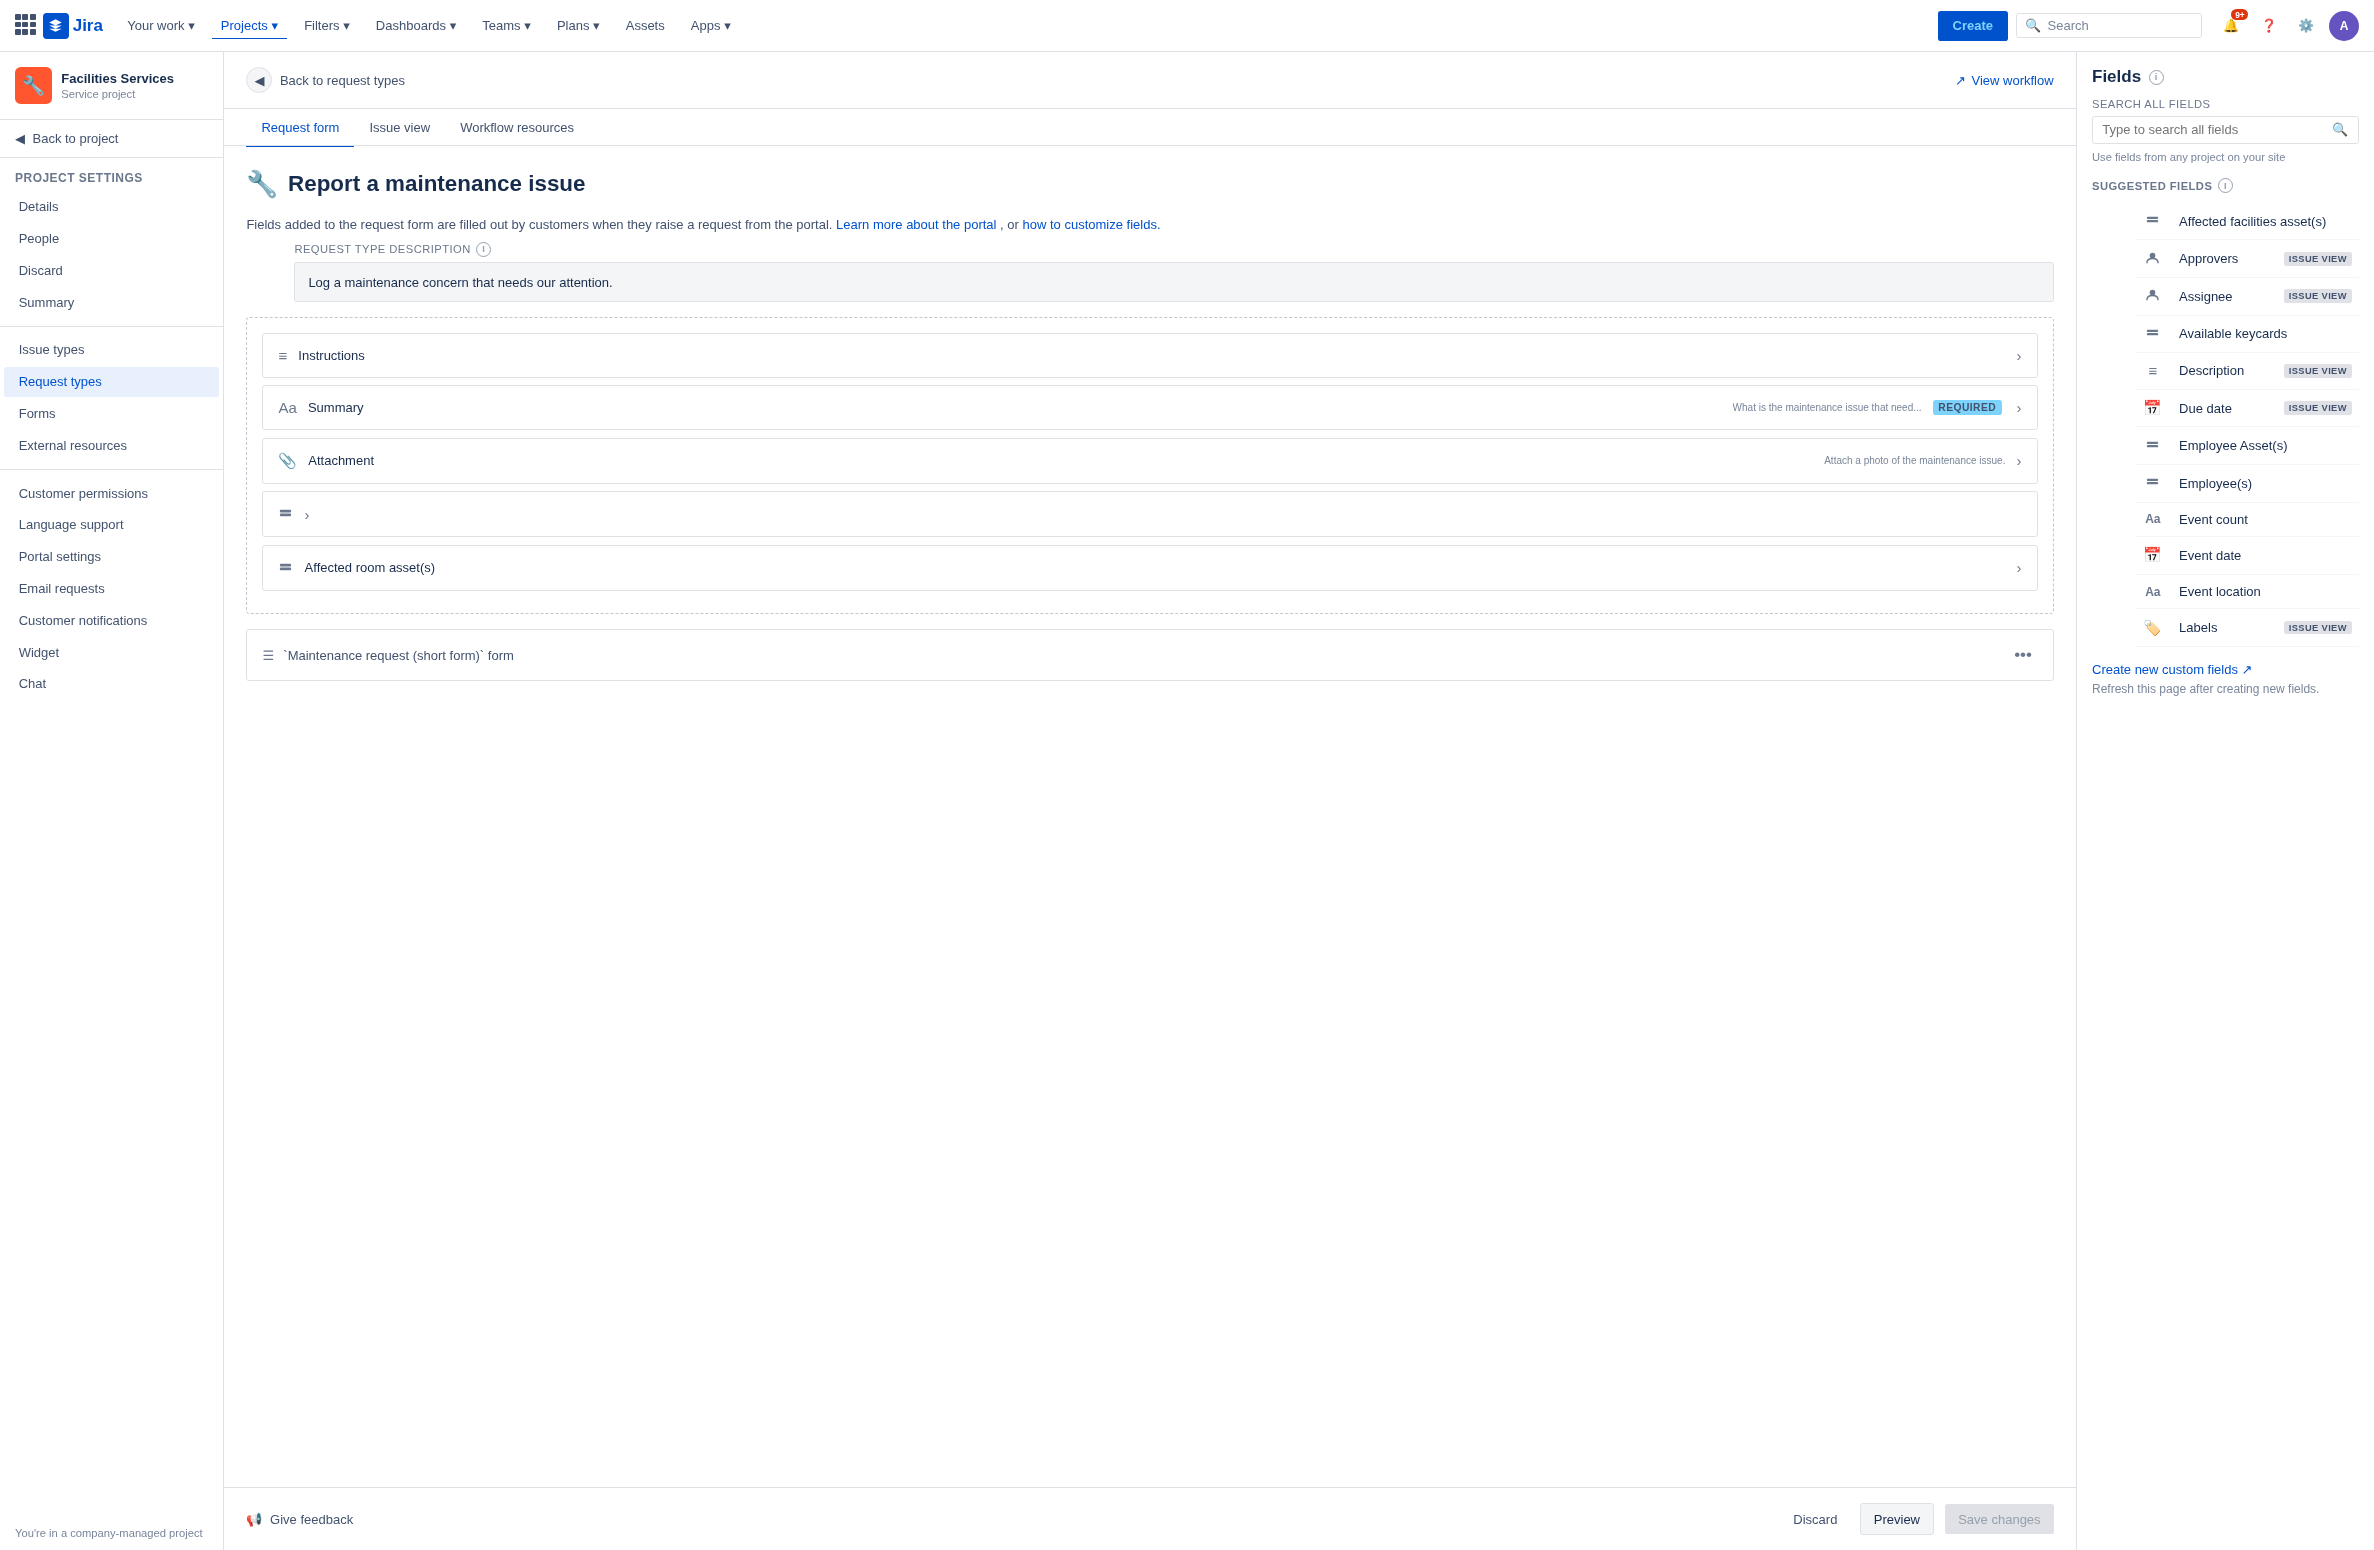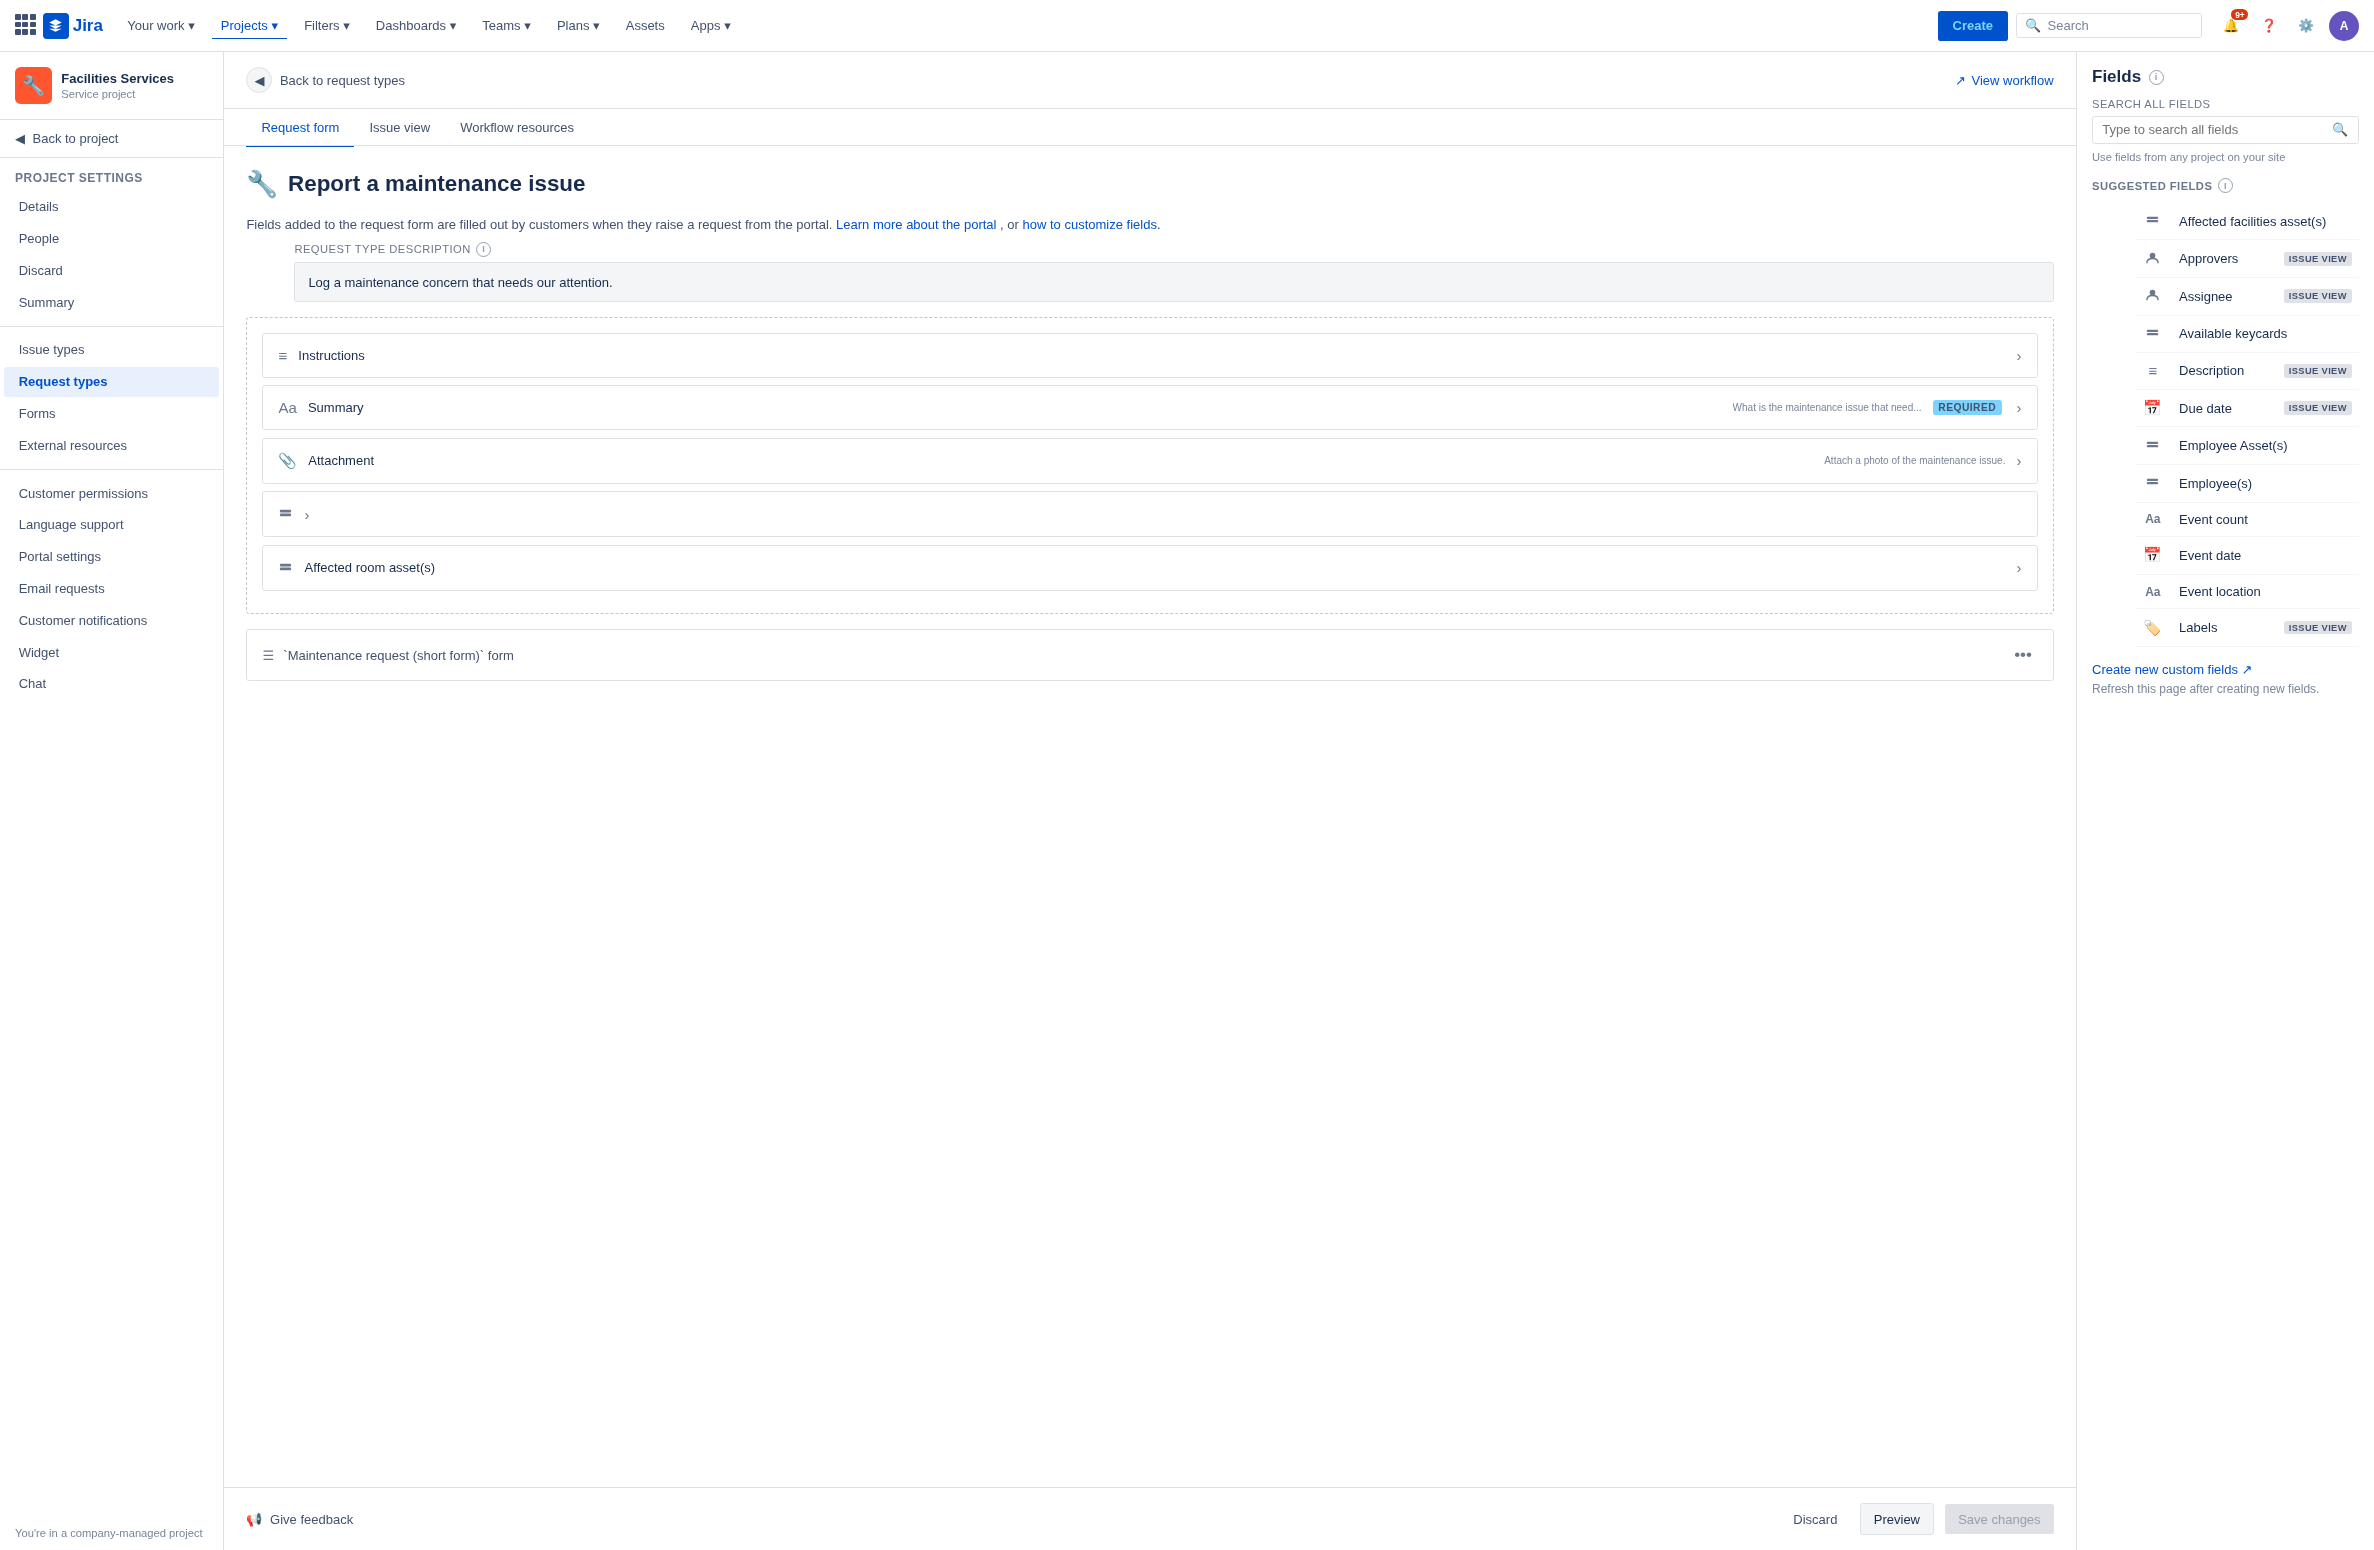--- a/index.html
+++ b/index.html
@@ -33,21 +33,21 @@
     
     .sidebar { width: 224px; min-width: 224px; background: #fff; border-right: 0.9px solid #DFE1E6; overflow-y: auto; display: flex; flex-direction: column; }
     .sidebar-project { display: flex; align-items: center; gap: 9.3px; padding: 15px; border-bottom: 0.9px solid #DFE1E6; }
     .sidebar-project-icon { width: 37px; height: 37px; background: #FF5630; border-radius: 5.6px; display: flex; align-items: center; justify-content: center; font-size: 18.6px; flex-shrink: 0; }
     .sidebar-project-info { display: flex; flex-direction: column; }
     .sidebar-project-name { font-weight: 600; font-size: 13px; color: #172B4D; line-height: 1.3; }
     .sidebar-project-type { font-size: 11.2px; color: #7A869A; }
     .sidebar-back { display: flex; align-items: center; gap: 7.5px; padding: 11.2px 15px; cursor: pointer; color: #42526E; font-size: 13px; border-bottom: 0.9px solid #DFE1E6; }
     .sidebar-section-title { padding: 13px 15px 5.6px; font-weight: 600; font-size: 12px; color: #6B778C; text-transform: uppercase; letter-spacing: 0.04em; }
     .sidebar-item { padding: 7.5px 15px; cursor: pointer; color: #42526E; font-size: 13px; border-radius: 2.8px; margin: 0.9px 3.7px; }
-    .sidebar-item.active { background: #E8F0FE; color: #0052CC; font-weight: 700; }
+    .sidebar-item.active { background: #E8F0FE; color: #0052CC; font-weight: 400; }
     .sidebar-divider { border: none; border-top: 0.9px solid #DFE1E6; margin: 7.5px 0; }
     .sidebar-footer { padding: 11.2px 15px; font-size: 11.2px; color: #7A869A; margin-top: auto; }
 
     
     .main-content { flex: 1; overflow-y: auto; background: #fff; display: flex; flex-direction: column; }
 
     
     .content-header { padding: 15px 22.4px; border-bottom: 0.9px solid #DFE1E6; display: flex; align-items: center; justify-content: space-between; background: #fff; }
     .back-link { display: flex; align-items: center; gap: 7.5px; color: #42526E; cursor: pointer; font-size: 13px; }
     .back-arrow { width: 26px; height: 26px; border-radius: 50%; background: #F4F5F7; border: 0.9px solid #DFE1E6; display: flex; align-items: center; justify-content: center; font-size: 13px; }

